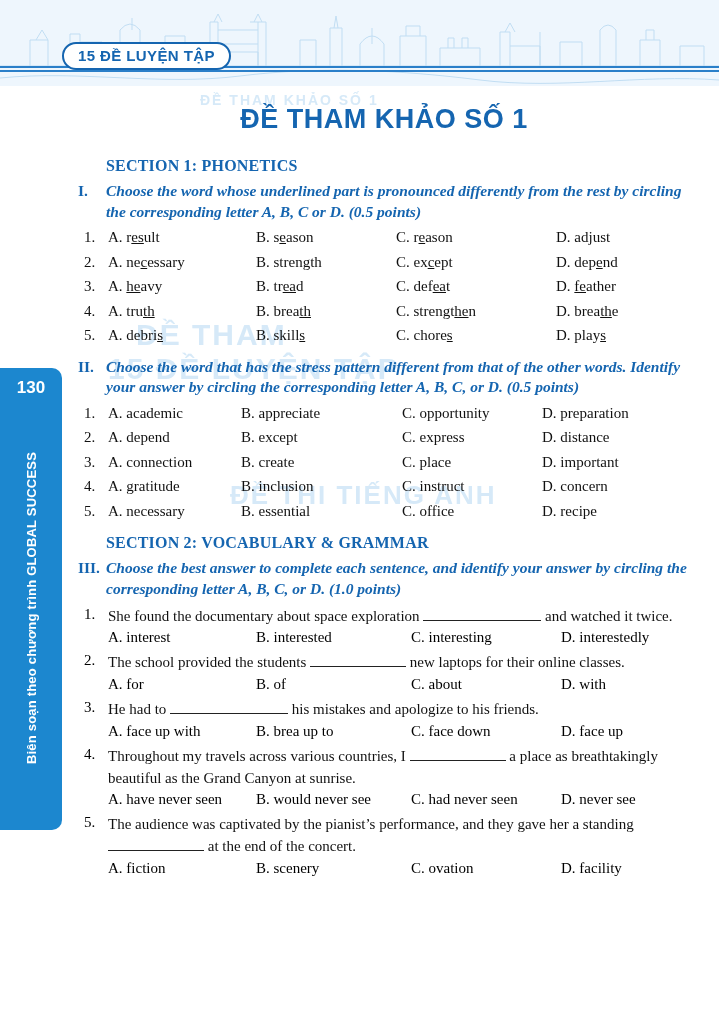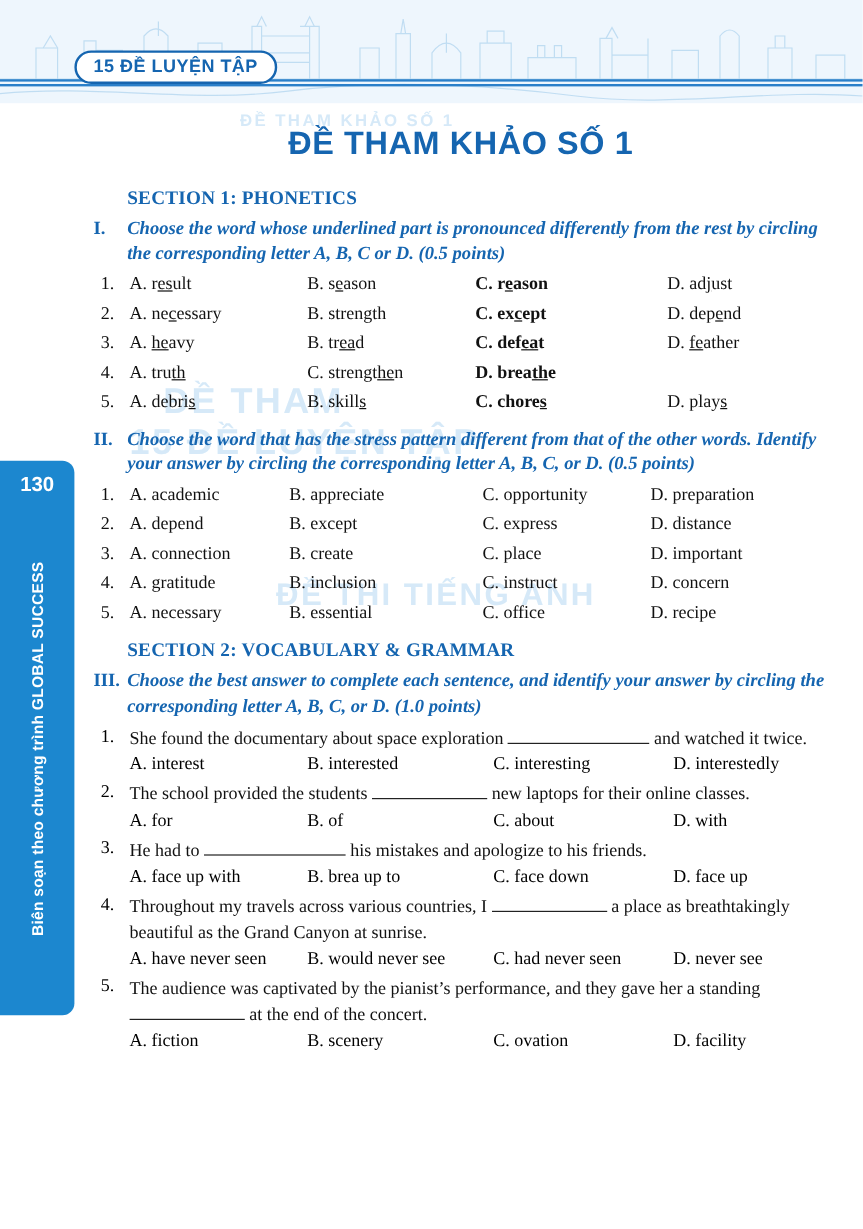--- a/index.html
+++ b/index.html
@@ -42,21 +42,21 @@
     color: #1565b0;
     font-family: "Liberation Sans", sans-serif;
     font-weight: bold;
     font-size: 15px;
     letter-spacing: .4px;
     white-space: nowrap;
   }
 
   
   .sidetab {
-    position: absolute; left: 0; top: 384px;
+    position: absolute; left: 0; top: 368px;
     width: 62px; height: 462px;
     background: #1c87cf;
     border-top-right-radius: 10px;
     border-bottom-right-radius: 10px;
   }
   .sidetab .pagenum {
     position: absolute; top: 10px; left: 0; width: 62px;
     text-align: center;
     color: #ffffff;
     font-family: "Liberation Sans", sans-serif;
@@ -150,21 +150,21 @@
   }
   .item .opts {
     flex: 1 1 auto;
     display: flex;
   }
   .opt { white-space: nowrap; }
 
   
   .w-ph .opt:nth-child(1) { width: 148px; }
   .w-ph .opt:nth-child(2) { width: 140px; }
-  .w-ph .opt:nth-child(3) { width: 160px; font-weight: bold; }
+  .w-ph .opt:nth-child(3) { width: 160px; }
   .w-ph .opt:nth-child(4) { width: auto; }
 
   
   .w-st .opt:nth-child(1) { width: 133px; }
   .w-st .opt:nth-child(2) { width: 125px; }
   .w-st .opt:nth-child(3) { width: 140px; margin-left: 36px; }
   .w-st .opt:nth-child(4) { width: auto; }
 
   .u { text-decoration: underline; }
 
@@ -281,20 +281,21 @@
             <span class="opt">A. <span class="u">he</span>avy</span>
             <span class="opt">B. tr<span class="u">ea</span>d</span>
             <span class="opt">C. def<span class="u">ea</span>t</span>
             <span class="opt">D. <span class="u">fe</span>ather</span>
           </span>
         </div>
         <div class="item">
           <span class="num">4.</span>
           <span class="opts w-ph">
             <span class="opt">A. tru<span class="u">th</span></span>
+            <span class="opt">B. brea<span class="u">th</span></span>
             <span class="opt">C. strengt<span class="u">he</span>n</span>
             <span class="opt">D. brea<span class="u">th</span>e</span>
           </span>
         </div>
         <div class="item">
           <span class="num">5.</span>
           <span class="opts w-ph">
             <span class="opt">A. debri<span class="u">s</span></span>
             <span class="opt">B. skill<span class="u">s</span></span>
             <span class="opt">C. chore<span class="u">s</span></span>

